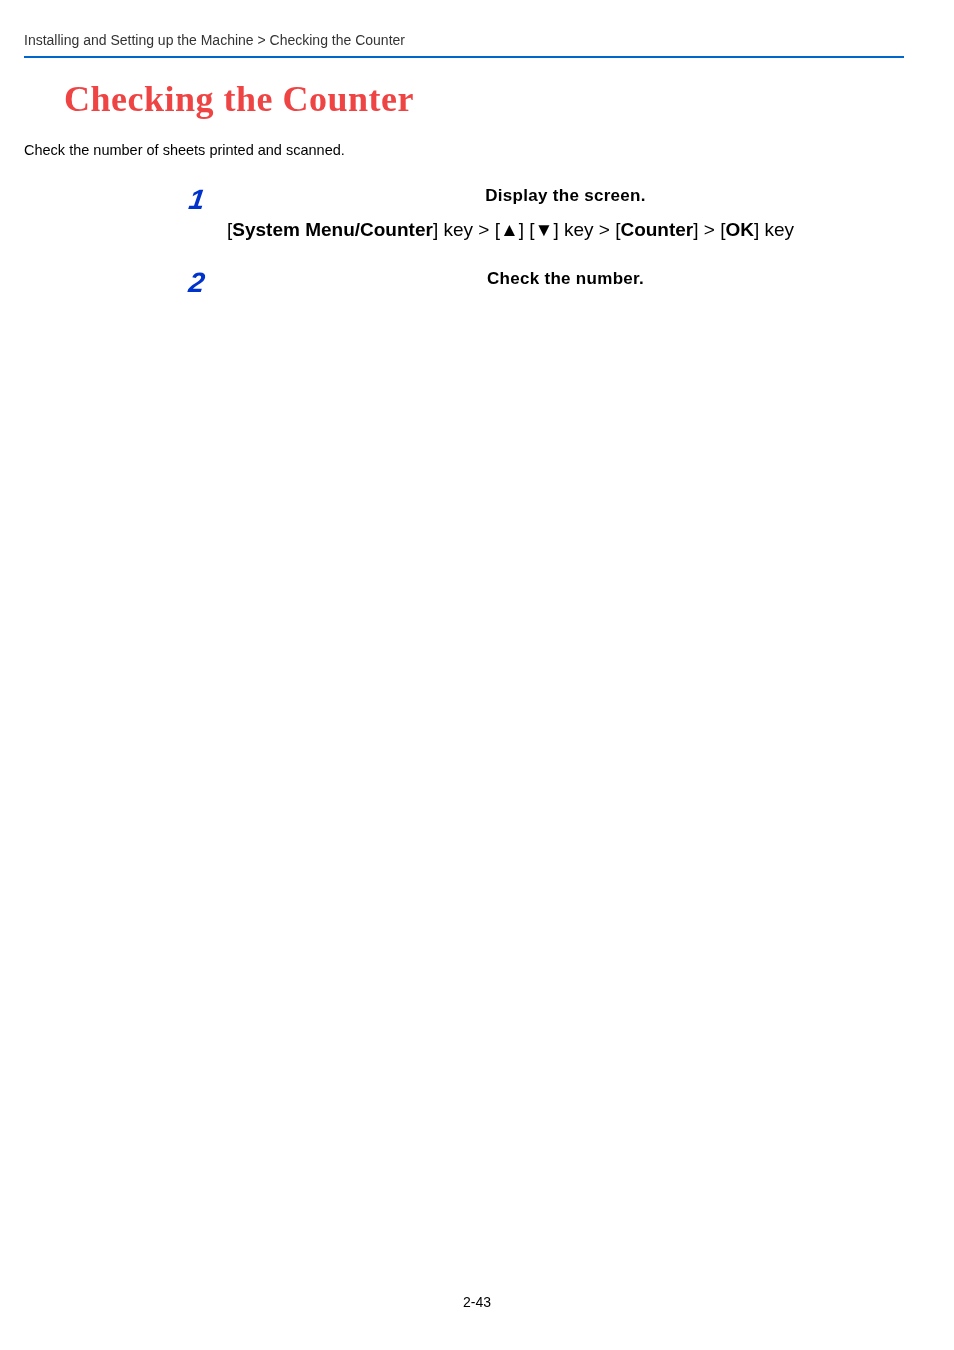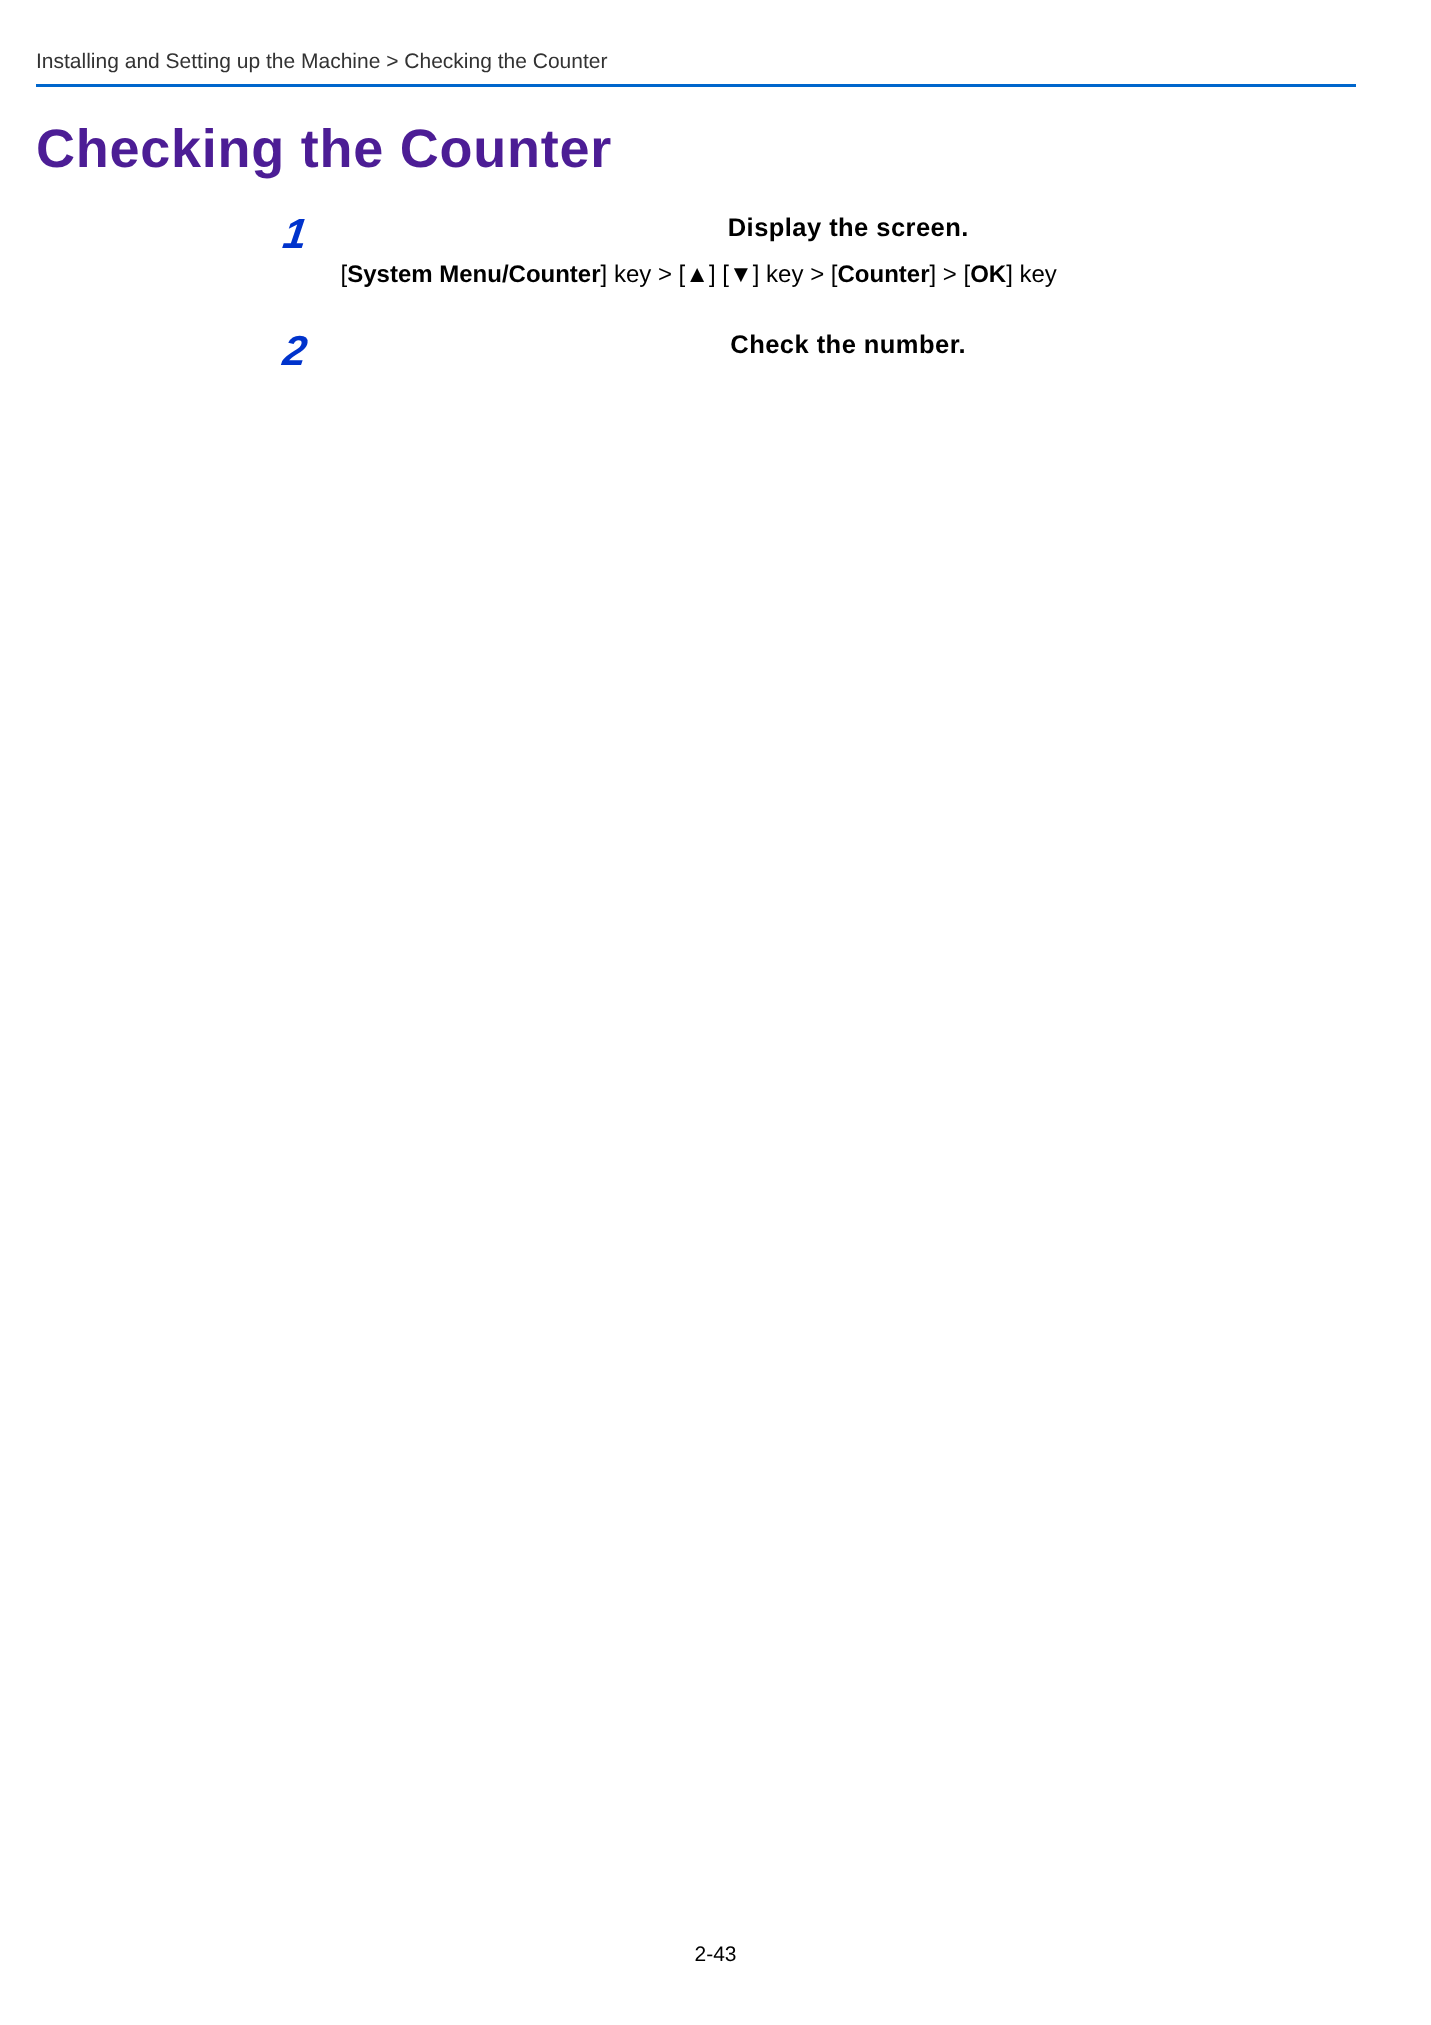--- a/index.html
+++ b/index.html
@@ -22,26 +22,27 @@
     font-size: 14px;
     color: #333333;
     margin-bottom: 8px;
   }
   .hr-line {
     border: none;
     border-top: 2px solid #0066cc;
     margin-bottom: 20px;
   }
   .main-title {
-    font-family: Liberation Sans, sans-serif;
+    font-family: Liberation Serif, serif;
     font-weight: 900;
     font-size: 36px;
-    color: #4c1d95;
+    color: #ef4444;
     margin-bottom: 22px;
     letter-spacing: 0.5px;
+    margin-left: 40px;
   }
   .intro-text {
     font-size: 14.5px;
     color: #000000;
     margin-bottom: 28px;
   }
   .step-block {
     display: flex;
     align-items: flex-start;
     margin-left: 165px;
@@ -64,21 +65,21 @@
   .step-heading {
     font-family: Arial, Helvetica, sans-serif;
     font-weight: 900;
     font-size: 17px;
     color: #000000;
     margin-bottom: 10px;
     letter-spacing: 0.3px;
     text-align: center;
   }
   .step-text {
-    font-size: 16px;
+    font-size: 19px;
     color: #000000;
     line-height: 1.5;
   }
   .step-text b {
     font-weight: bold;
   }
   .page-number {
     position: absolute;
     bottom: 40px;
     left: 0;
@@ -88,20 +89,21 @@
     color: #000000;
   }
 </style>
 </head>
 <body>
 
 <div class="page">
   <div class="breadcrumb">Installing and Setting up the Machine &gt; Checking the Counter</div>
   <hr class="hr-line">
   <h1 class="main-title">Checking the Counter</h1>
+  <p class="intro-text">Check the number of sheets printed and scanned.</p>
 
   <div class="step-block">
     <div class="step-number">1</div>
     <div class="step-content">
       <div class="step-heading">Display the screen.</div>
       <div class="step-text">
         <span>[</span><b>System Menu/Counter</b><span>] key &gt; [▲] [▼] key &gt; [</span><b>Counter</b><span>] &gt; [</span><b>OK</b><span>] key</span>
       </div>
     </div>
   </div>

